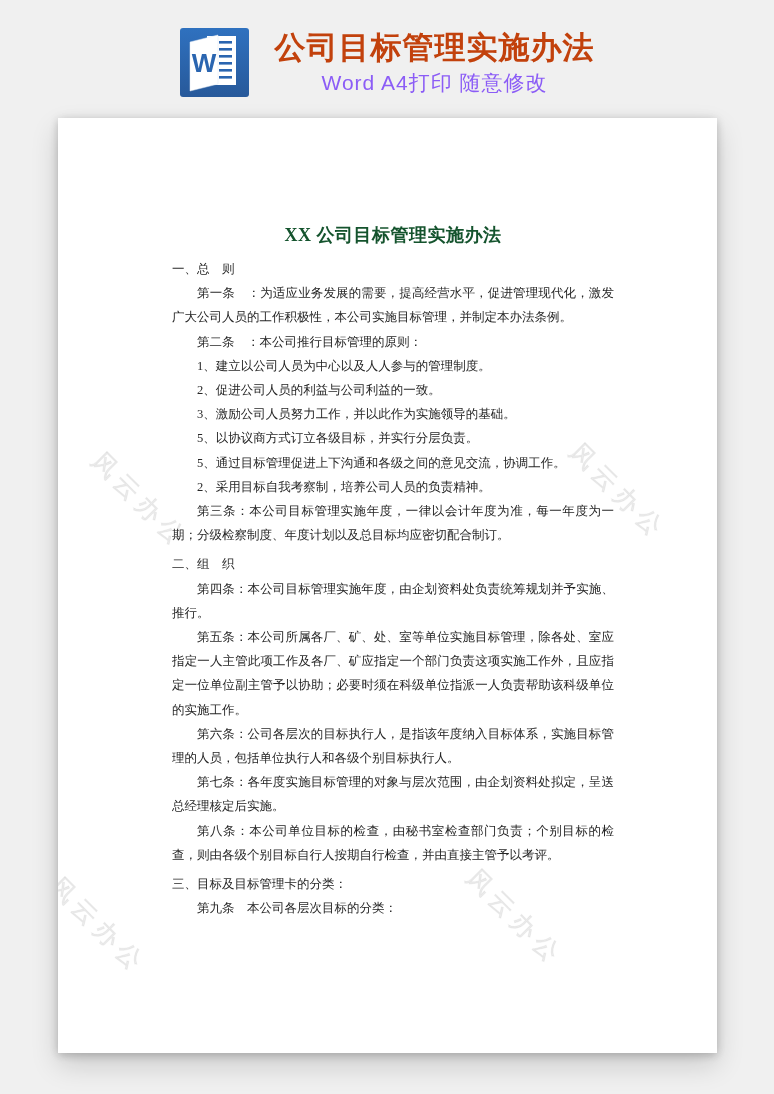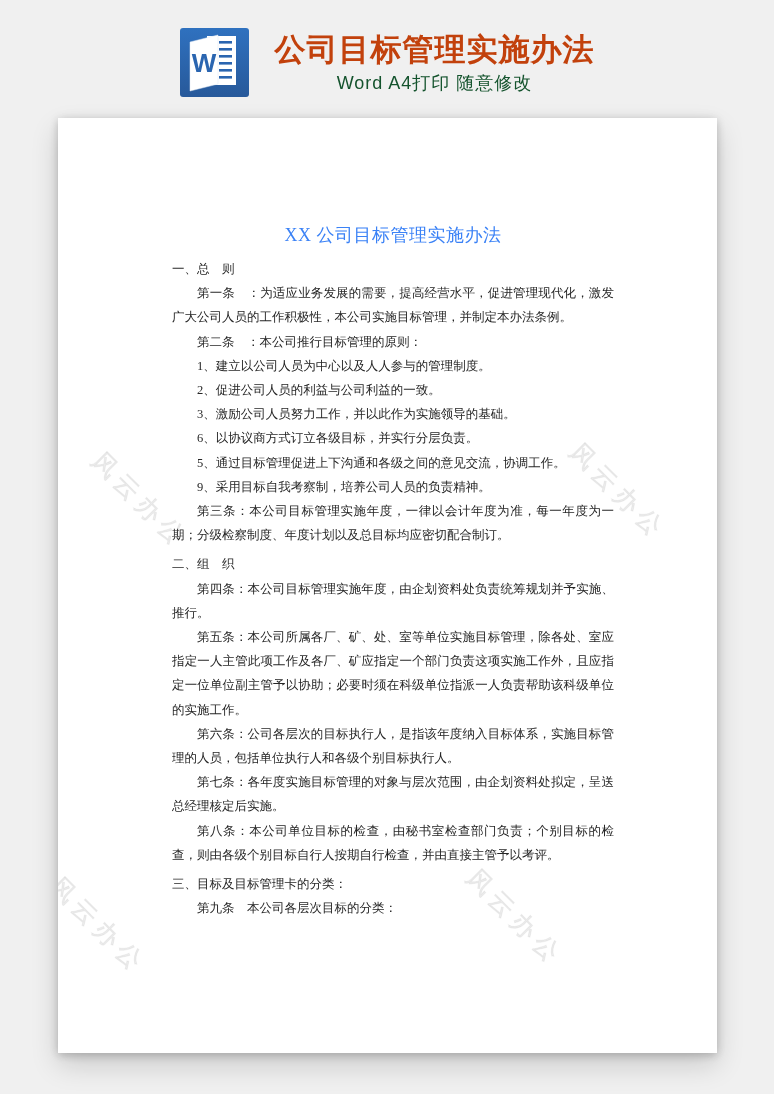--- a/index.html
+++ b/index.html
@@ -16,42 +16,42 @@
     position:absolute; top:28px; left:0; width:774px;
     display:flex; justify-content:center; align-items:center; gap:26px;
   }
   .word-icon { width:69px; height:69px; display:block; }
   .header-text { display:flex; flex-direction:column; align-items:center; }
   .header-title {
     font-size:31px; font-weight:bold; color:#c2410c;
     letter-spacing:1px; line-height:38px; white-space:nowrap;
   }
   .header-subtitle {
-    font-size:18px; color:#14532d; margin-top:2px;
+    font-size:21px; color:#8b5cf6; margin-top:2px;
     letter-spacing:1px; white-space:nowrap;
   }
 
   
   .page {
     position:absolute; left:58px; top:118px; width:659px; height:935px;
     background:#ffffff;
     box-shadow:0 3px 8px rgba(0,0,0,0.14), 0 12px 26px rgba(0,0,0,0.16), 0 0 10px rgba(0,0,0,0.08);
     overflow:hidden;
   }
 
   
   .doc {
     position:absolute; inset:0;
     padding:104px 103px 0 114px;
     font-family:"Liberation Serif","DejaVu Serif",serif;
     font-size:12.5px; line-height:24.2px; color:#262626;
   }
   .doc-title {
-    text-align:center; font-weight:normal; font-size:18px;
-    line-height:26px; margin-bottom:9px; color:#3b82f6;
+    text-align:center; font-weight:bold; font-size:18px;
+    line-height:26px; margin-bottom:9px; color:#14532d;
     letter-spacing:0.5px;
   }
   .doc p { text-align:justify; }
   .doc p.para, .doc p.list { text-indent:2em; }
   .doc p.heading { text-indent:0; }
   .doc p.gap { margin-top:5px; }
 
   
   .watermark {
     position:absolute; white-space:nowrap;
@@ -102,23 +102,23 @@
 
   <div class="doc">
     <div class="doc-title">XX 公司目标管理实施办法</div>
 
   <p class="heading">一、总　则</p>
       <p class="para">第一条　：为适应业务发展的需要，提高经营水平，促进管理现代化，激发广大公司人员的工作积极性，本公司实施目标管理，并制定本办法条例。</p>
       <p class="para">第二条　：本公司推行目标管理的原则：</p>
       <p class="list">1、建立以公司人员为中心以及人人参与的管理制度。</p>
       <p class="list">2、促进公司人员的利益与公司利益的一致。</p>
       <p class="list">3、激励公司人员努力工作，并以此作为实施领导的基础。</p>
-      <p class="list">6、以协议商方式订立各级目标，并实行分层负责。</p>
+      <p class="list">5、以协议商方式订立各级目标，并实行分层负责。</p>
       <p class="list">5、通过目标管理促进上下沟通和各级之间的意见交流，协调工作。</p>
-      <p class="list">9、采用目标自我考察制，培养公司人员的负责精神。</p>
+      <p class="list">2、采用目标自我考察制，培养公司人员的负责精神。</p>
       <p class="para">第三条：本公司目标管理实施年度，一律以会计年度为准，每一年度为一期；分级检察制度、年度计划以及总目标均应密切配合制订。</p>
       <p class="heading gap">二、组　织</p>
       <p class="para">第四条：本公司目标管理实施年度，由企划资料处负责统筹规划并予实施、推行。</p>
       <p class="para">第五条：本公司所属各厂、矿、处、室等单位实施目标管理，除各处、室应指定一人主管此项工作及各厂、矿应指定一个部门负责这项实施工作外，且应指定一位单位副主管予以协助；必要时须在科级单位指派一人负责帮助该科级单位的实施工作。</p>
       <p class="para">第六条：公司各层次的目标执行人，是指该年度纳入目标体系，实施目标管理的人员，包括单位执行人和各级个别目标执行人。</p>
       <p class="para">第七条：各年度实施目标管理的对象与层次范围，由企划资料处拟定，呈送总经理核定后实施。</p>
       <p class="para">第八条：本公司单位目标的检查，由秘书室检查部门负责；个别目标的检查，则由各级个别目标自行人按期自行检查，并由直接主管予以考评。</p>
       <p class="heading gap">三、目标及目标管理卡的分类：</p>
       <p class="para">第九条　本公司各层次目标的分类：</p>
     </div>

